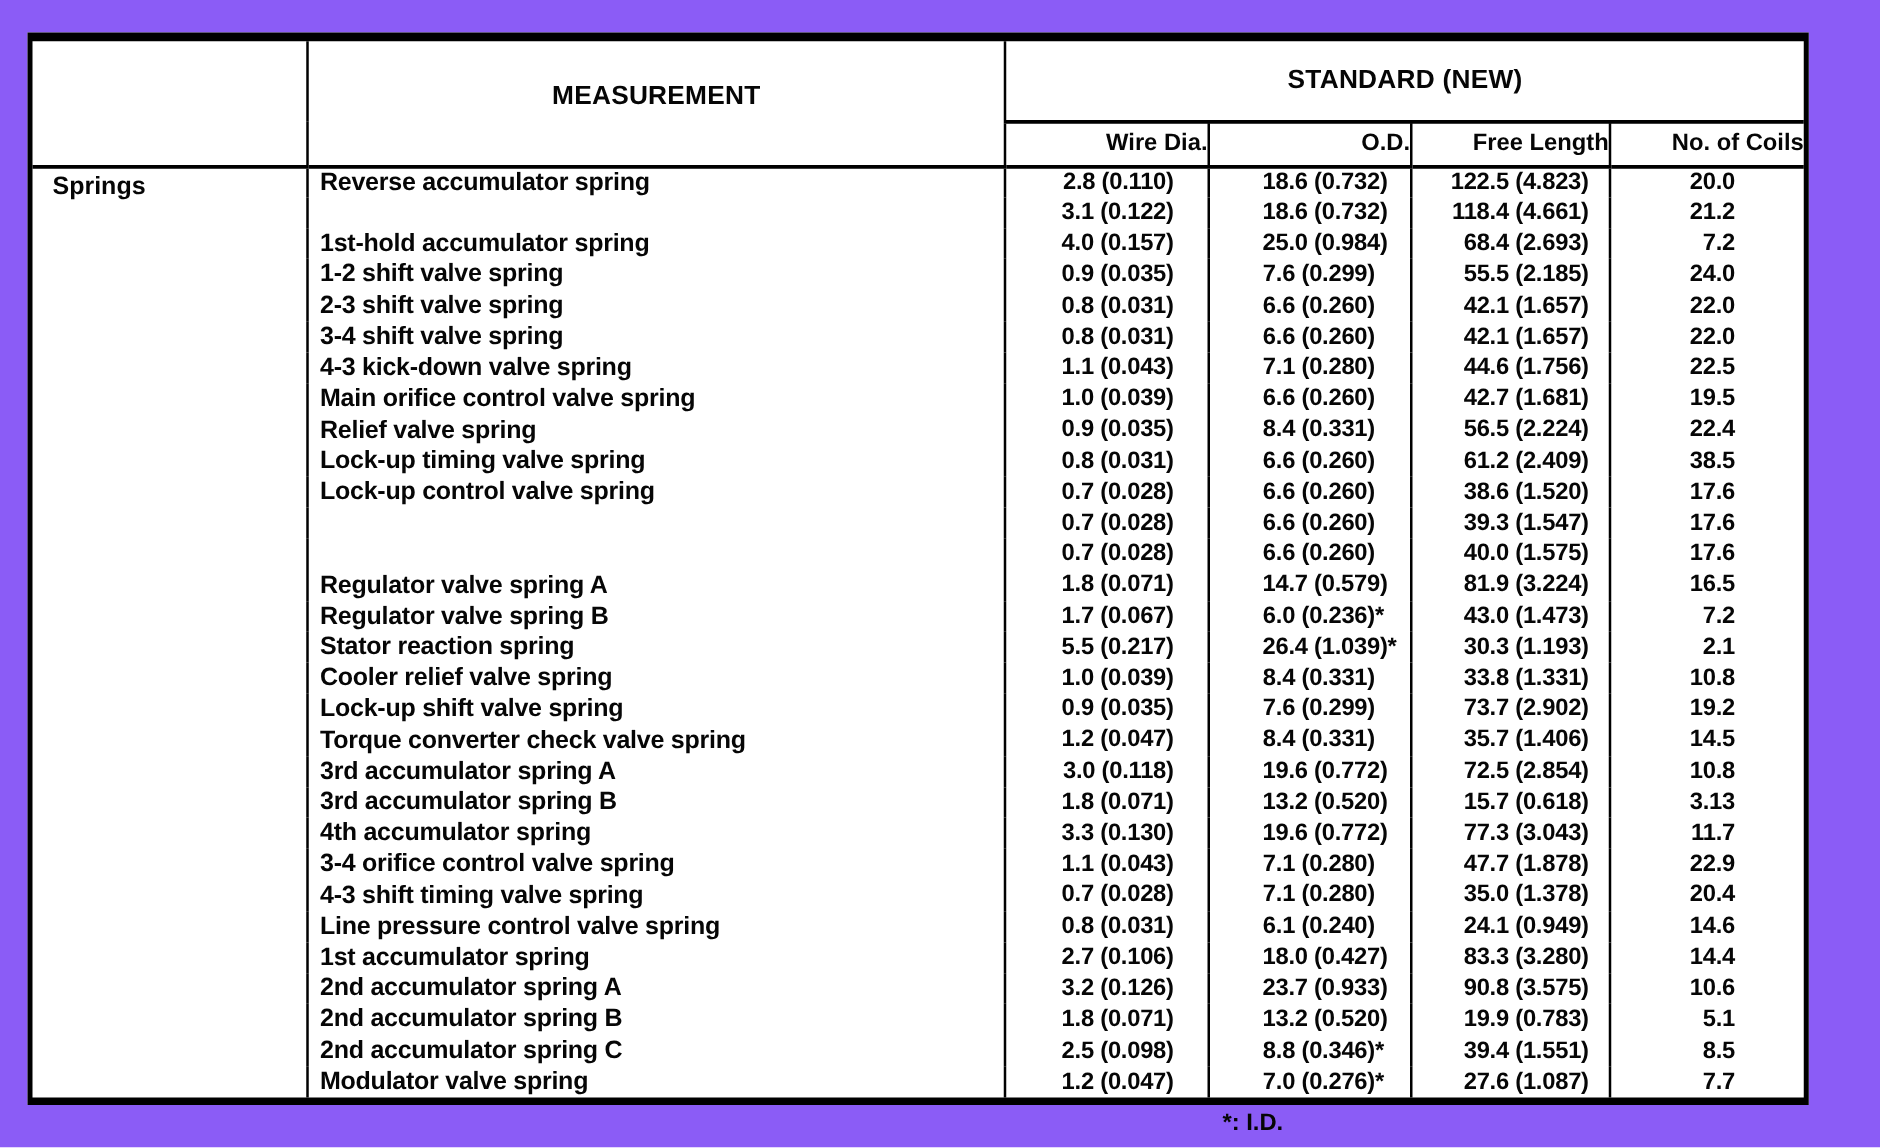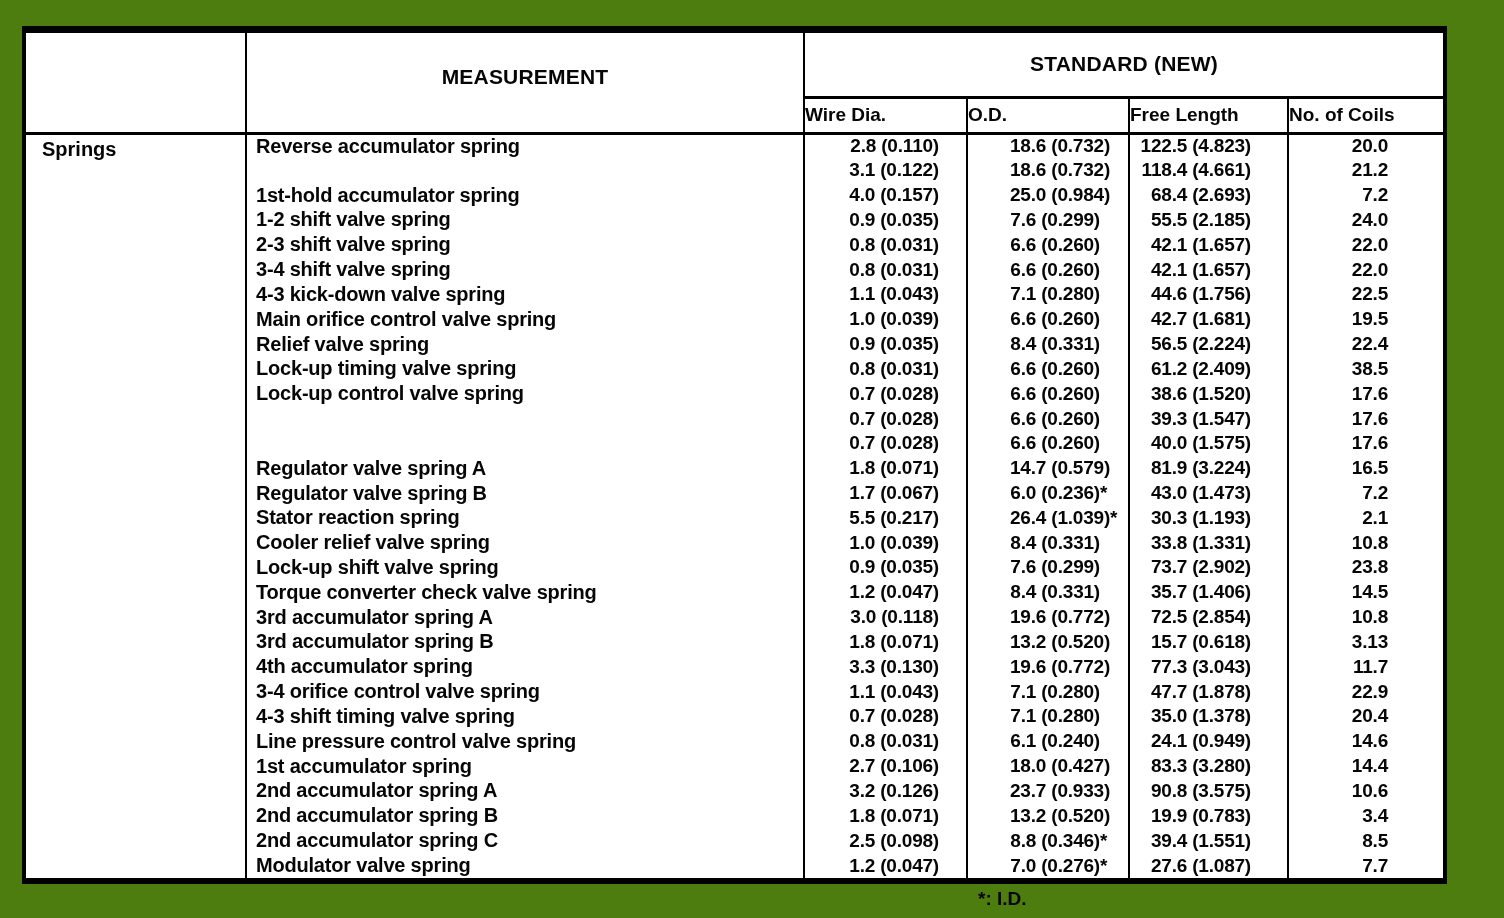--- a/index.html
+++ b/index.html
@@ -2,21 +2,21 @@
 <html><head>
 <meta charset="utf-8">
 <style>
   html, body {
     margin: 0; padding: 0;
     width: 1504px; height: 918px;
     background: #ffffff;
     overflow: hidden;
     font-family: "Liberation Sans", sans-serif;
   }
-  .page { position: relative; width: 1504px; height: 918px; background: #4d7c0f; color: #060606; }
+  .page { position: relative; width: 1504px; height: 918px; background: #8b5cf6; color: #060606; }
 
   .spec-table {
     position: absolute;
     left: 22px; top: 26px;
     width: 1425px; height: 858px;
     box-sizing: border-box;
     border-top: 7px solid #000;
     border-bottom: 6px solid #000;
     border-left: 4px solid #000;
     border-right: 4px solid #000;
@@ -59,21 +59,21 @@
     border-left: 2px solid #000;
     border-bottom: 3px solid #000;
     text-align: center;
     vertical-align: middle;
     font-size: 21px;
     letter-spacing: 0.2px;
   }
   th.sub {
     border-left: 2px solid #000;
     border-bottom: 3px solid #000;
-    text-align: left;
+    text-align: right;
     vertical-align: middle;
     font-size: 19px;
   }
 
   
   tbody tr { height: 24.83px; }
   td.grp {
     vertical-align: top;
     text-align: left;
     padding-left: 16px;
@@ -90,21 +90,21 @@
   }
   td.num {
     border-left: 2px solid #000;
     text-align: right;
     vertical-align: middle;
     font-size: 19px;
     letter-spacing: -0.2px;
   }
   td.wire  { padding-right: 27px; }
   td.od    { padding-right: 13px; padding-left: 42px; }
-  td.len   { padding-right: 36px; }
+  td.len   { padding-right: 16px; }
   td.coils { padding-right: 55px; }
   td.od .star {
     display: inline-block;
     width: 15px;
     text-align: left;
     vertical-align: top;
   }
 
   .footnote {
     position: absolute;
@@ -260,21 +260,21 @@
             <td class="num wire">1.0 (0.039)</td>
             <td class="num od"><span class="val">8.4 (0.331)</span><span class="star"></span></td>
             <td class="num len">33.8 (1.331)</td>
             <td class="num coils">10.8</td>
           </tr>
           <tr>
             <td class="name">Lock-up shift valve spring</td>
             <td class="num wire">0.9 (0.035)</td>
             <td class="num od"><span class="val">7.6 (0.299)</span><span class="star"></span></td>
             <td class="num len">73.7 (2.902)</td>
-            <td class="num coils">23.8</td>
+            <td class="num coils">19.2</td>
           </tr>
           <tr>
             <td class="name">Torque converter check valve spring</td>
             <td class="num wire">1.2 (0.047)</td>
             <td class="num od"><span class="val">8.4 (0.331)</span><span class="star"></span></td>
             <td class="num len">35.7 (1.406)</td>
             <td class="num coils">14.5</td>
           </tr>
           <tr>
             <td class="name">3rd accumulator spring A</td>
@@ -330,21 +330,21 @@
             <td class="num wire">3.2 (0.126)</td>
             <td class="num od"><span class="val">23.7 (0.933)</span><span class="star"></span></td>
             <td class="num len">90.8 (3.575)</td>
             <td class="num coils">10.6</td>
           </tr>
           <tr>
             <td class="name">2nd accumulator spring B</td>
             <td class="num wire">1.8 (0.071)</td>
             <td class="num od"><span class="val">13.2 (0.520)</span><span class="star"></span></td>
             <td class="num len">19.9 (0.783)</td>
-            <td class="num coils">3.4</td>
+            <td class="num coils">5.1</td>
           </tr>
           <tr>
             <td class="name">2nd accumulator spring C</td>
             <td class="num wire">2.5 (0.098)</td>
             <td class="num od"><span class="val">8.8 (0.346)</span><span class="star">*</span></td>
             <td class="num len">39.4 (1.551)</td>
             <td class="num coils">8.5</td>
           </tr>
           <tr>
             <td class="name">Modulator valve spring</td>

